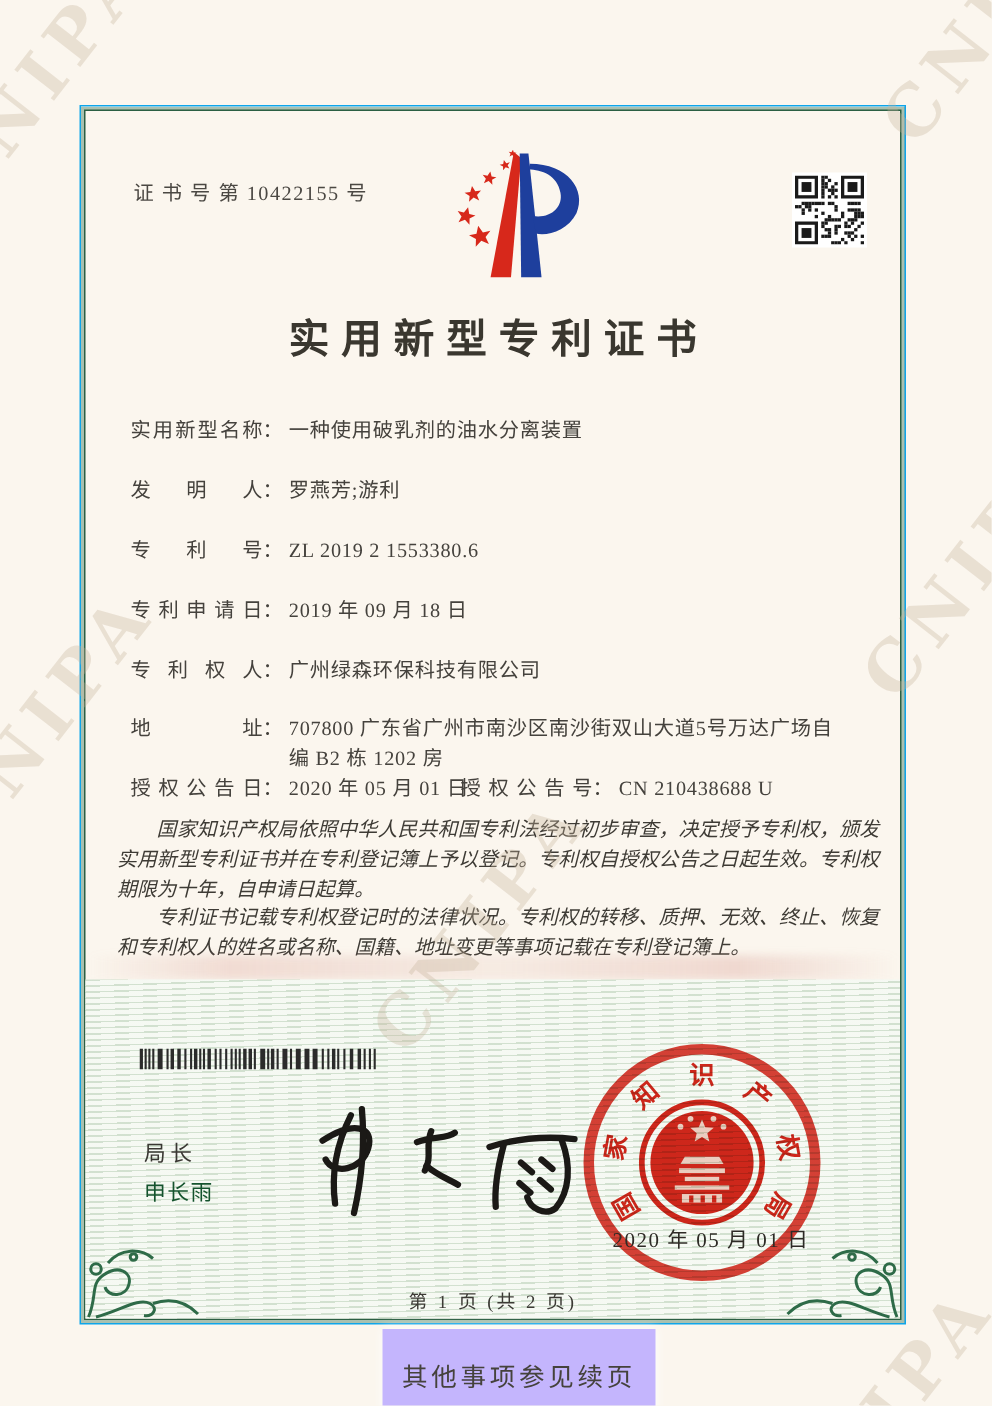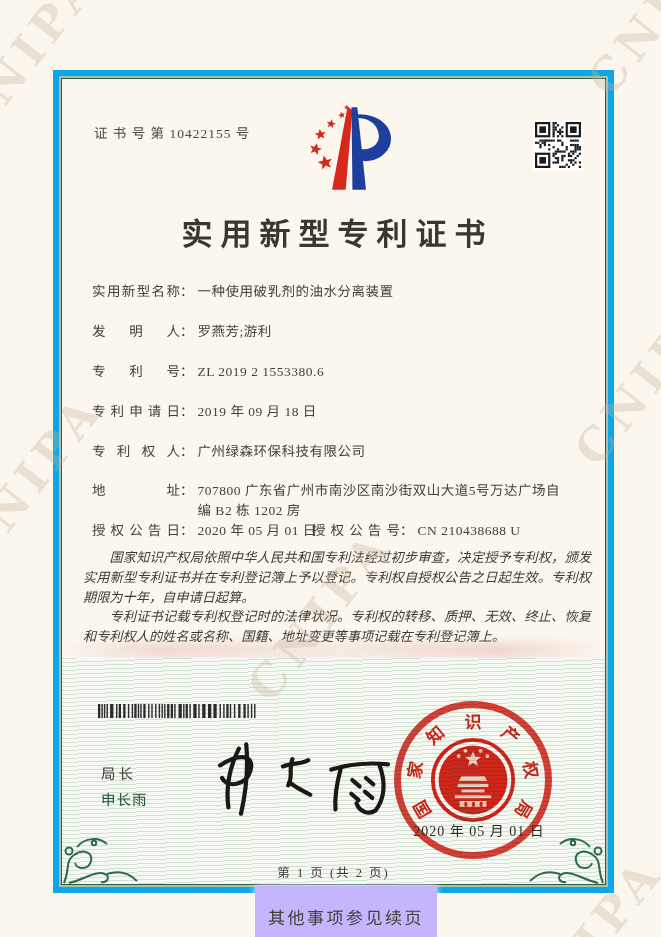--- a/index.html
+++ b/index.html
@@ -11,36 +11,36 @@
   
   .wm{
     position:absolute;z-index:4;pointer-events:none;white-space:nowrap;
     font:bold 46px "DejaVu Serif", serif;letter-spacing:7px;
     color:rgba(198,178,154,0.33);
     transform:rotate(-52deg);transform-origin:0 50%;
   }
   
   .cert{
     position:absolute;left:53px;top:70px;width:549px;height:811px;
-    border:6px solid #0ea5e9;
+    border:1px solid #0ea5e9;
     box-shadow:inset 0 0 0 2px #a9c0af, inset 0 0 0 3px #2b5f43;
     z-index:1;
   }
   .cert-no{
     position:absolute;left:35px;top:46px;
     font-size:13.5px;letter-spacing:1px;color:#4b4843;
   }
   .logo{position:absolute;left:243px;top:26px;width:97px;height:98px;}
   .qr{
     position:absolute;left:474px;top:44px;width:50px;height:50px;
     background:#fff;padding:2px;box-sizing:border-box;
   }
   .title{
     position:absolute;left:0;right:0;top:133px;text-align:center;
-    font-weight:bold;font-size:31px;letter-spacing:8px;text-indent:8px;
+    font-weight:bold;font-size:27px;letter-spacing:8px;text-indent:8px;
     color:#3a372f;font-family:"DejaVu Serif", serif;
   }
   
   .row{position:absolute;left:33px;font-size:13.5px;color:#45423d;line-height:20px;}
   .row .lab{
     display:inline-block;width:88px;vertical-align:top;
     text-align:justify;text-align-last:justify;
   }
   .row .col{display:inline-block;vertical-align:top;}
   .row .val{display:inline-block;vertical-align:top;letter-spacing:0.5px;margin-left:4px;}

